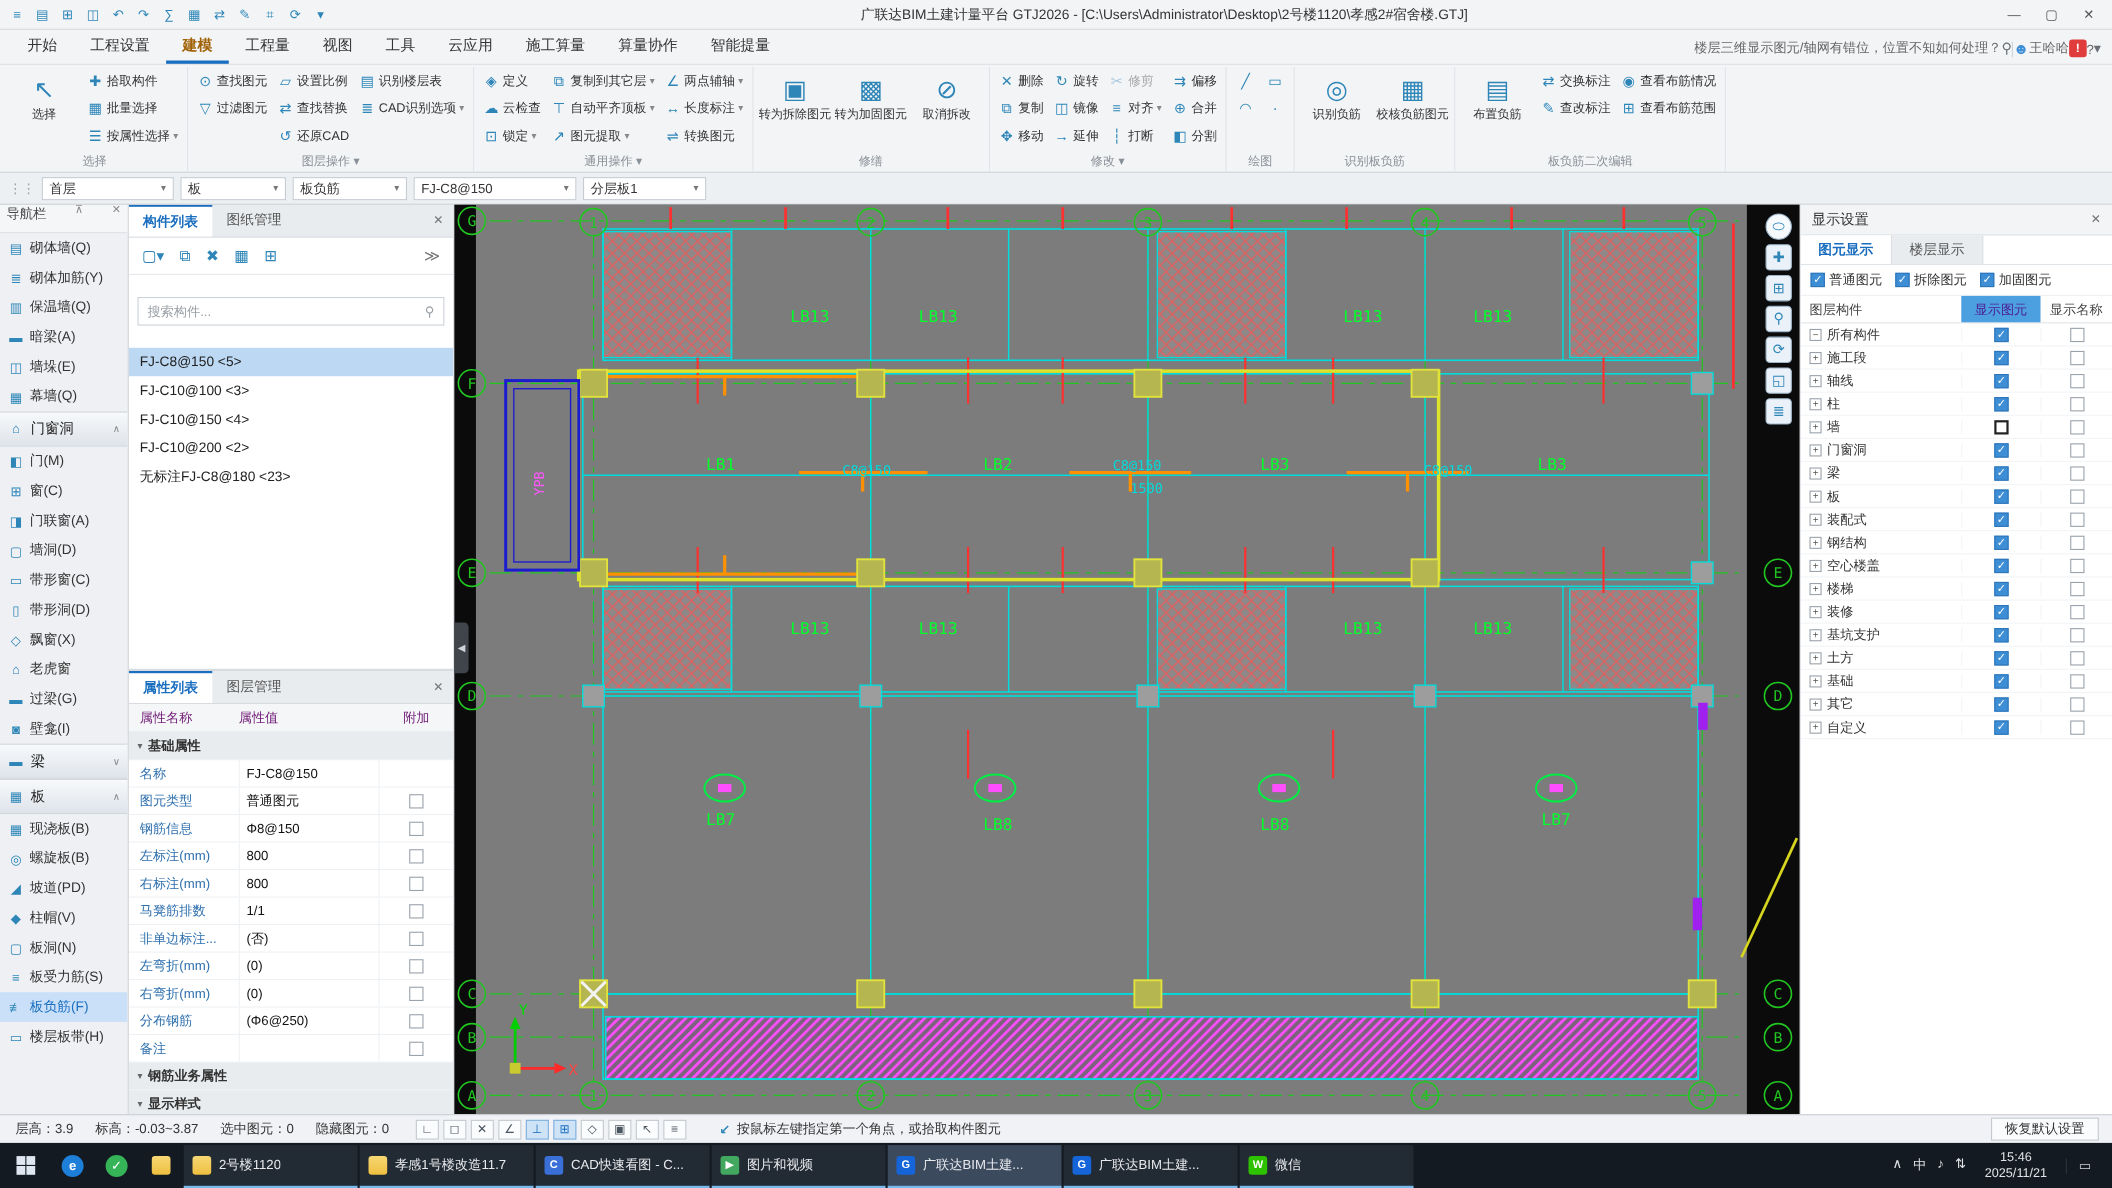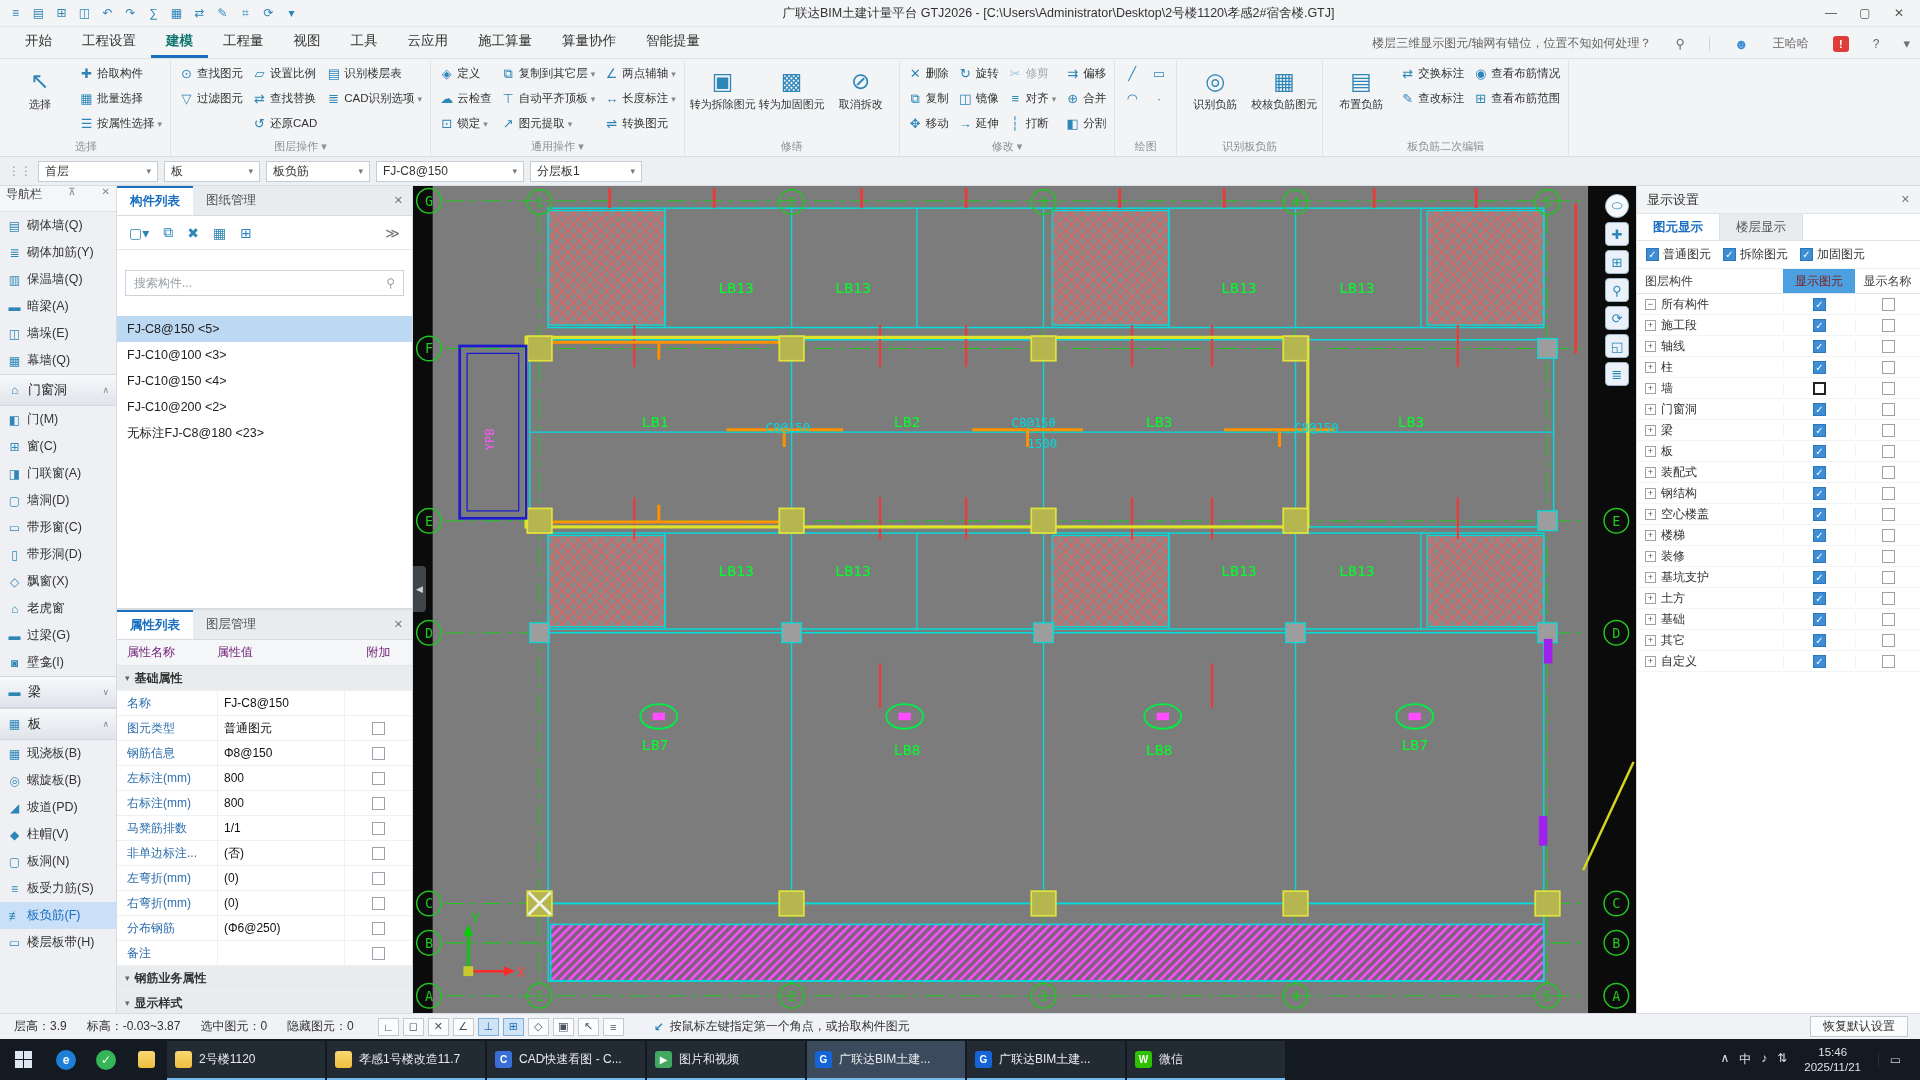--- a/index.html
+++ b/index.html
@@ -12,22 +12,22 @@
   #quick-icons{display:flex;align-items:center}
   .qicon{width:23px;height:21px;display:flex;align-items:center;justify-content:center;font-size:12px;color:#2e86b8}
   #title{flex:1;text-align:center;font-size:12.5px;color:#333;white-space:nowrap;overflow:hidden}
   #win-controls{display:flex}
   .wctl{width:34px;height:25px;display:flex;align-items:center;justify-content:center;font-size:12px;color:#555}
 
   
   #menubar{height:32px;background:#f2f4f6;border-bottom:1px solid #dde1e5;display:flex;align-items:flex-end;padding:0 10px}
   #menu-tabs{display:flex;height:100%;align-items:stretch}
   .mtab{padding:0 15px;display:flex;align-items:center;font-size:13.5px;color:#333;border-bottom:3px solid transparent}
-  .mtab.active{color:#0f766e;font-weight:bold;border-bottom-color:#1a6ec0}
-  #menu-right{margin-left:auto;display:flex;align-items:center;gap:24px;font-size:12px;color:#666;padding-bottom:6px}
+  .mtab.active{color:#a16207;font-weight:bold;border-bottom-color:#1a6ec0}
+  #menu-right{margin-left:auto;display:flex;align-items:flex-end;gap:0;font-size:12px;color:#666;padding-bottom:6px}
   .mr-icon{color:#6a7076;font-size:13px}
   .mr-sep{width:1px;height:14px;background:#cfd4d9}
   .mr-user{color:#3e8ed6;font-size:14px}
   .mr-badge{width:16px;height:16px;background:#e03c3c;color:#fff;border-radius:3px;display:flex;align-items:center;justify-content:center;font-size:11px;font-weight:bold}
 
   
   #ribbon{height:98px;background:#f2f4f6;border-bottom:1px solid #d8dce1;display:flex;padding:2px 2px 0;overflow:hidden}
   .rgroup{display:flex;flex-direction:column;border-right:1px solid #e0e4e8;padding:0 5px;flex:0 0 auto}
   .rbody{flex:1;display:flex;gap:3px;align-items:flex-start}
   .rlabel{text-align:center;font-size:11px;color:#8a9097;padding:0 0 2px;white-space:nowrap}
@@ -106,21 +106,21 @@
   #rightpanel{width:284px;background:#fff;border-left:1px solid #d8dce1;display:flex;flex-direction:column;overflow:hidden}
   #dp-header{height:28px;display:flex;align-items:center;padding:0 10px;font-size:13px;color:#333;background:#f2f4f6;border-bottom:1px solid #e0e4e8}
   #dp-header .closex{margin-left:auto;color:#777;font-size:11px}
   #dp-tabs{display:flex;height:27px;border-bottom:1px solid #e0e4e8;flex:0 0 auto}
   .dptab{padding:0 16px;display:flex;align-items:center;font-size:12.5px;color:#555;background:#e9ecef;border-right:1px solid #dde1e5}
   .dptab.active{background:#fff;color:#1a6ec0;font-weight:bold}
   #dp-filters{display:flex;align-items:center;gap:12px;height:28px;padding:0 9px;font-size:12px;color:#333;border-bottom:1px solid #eef0f2;flex:0 0 auto}
   .dp-filter{display:flex;align-items:center;gap:4px}
   #dp-colheader{display:flex;height:25px;font-size:12px;color:#444;border-bottom:1px solid #e0e4e8;align-items:stretch;flex:0 0 auto}
   .dpc-name{width:146px;display:flex;align-items:center;padding-left:8px}
-  .dpc-show{width:72px;background:#4da0e0;color:#7f1d1d;display:flex;align-items:center;justify-content:center}
+  .dpc-show{width:72px;background:#4da0e0;color:#4c1d95;display:flex;align-items:center;justify-content:center}
   .dpc-disp{flex:1;display:flex;align-items:center;justify-content:center}
   #dp-rows{flex:1;overflow:hidden}
   .dprow{display:flex;height:21px;align-items:center;font-size:12px;color:#333;border-bottom:1px solid #f2f4f6}
   .dpr-name{width:146px;display:flex;align-items:center;gap:5px;padding-left:8px;white-space:nowrap;overflow:hidden}
   .dpr-show{width:72px;display:flex;justify-content:center;border-left:1px solid #f2f4f6}
   .dpr-disp{flex:1;display:flex;justify-content:center;border-left:1px solid #f2f4f6}
   .expander{width:11px;height:11px;border:1px solid #9aa2ab;display:inline-flex;align-items:center;justify-content:center;font-size:9px;color:#555;background:#fff;flex:0 0 auto}
 
   
   #statusbar{height:26px;background:#f0f2f5;border-top:1px solid #d8dce1;display:flex;align-items:center;padding-left:14px;font-size:12px;color:#333;gap:20px;position:relative;flex:0 0 auto}

